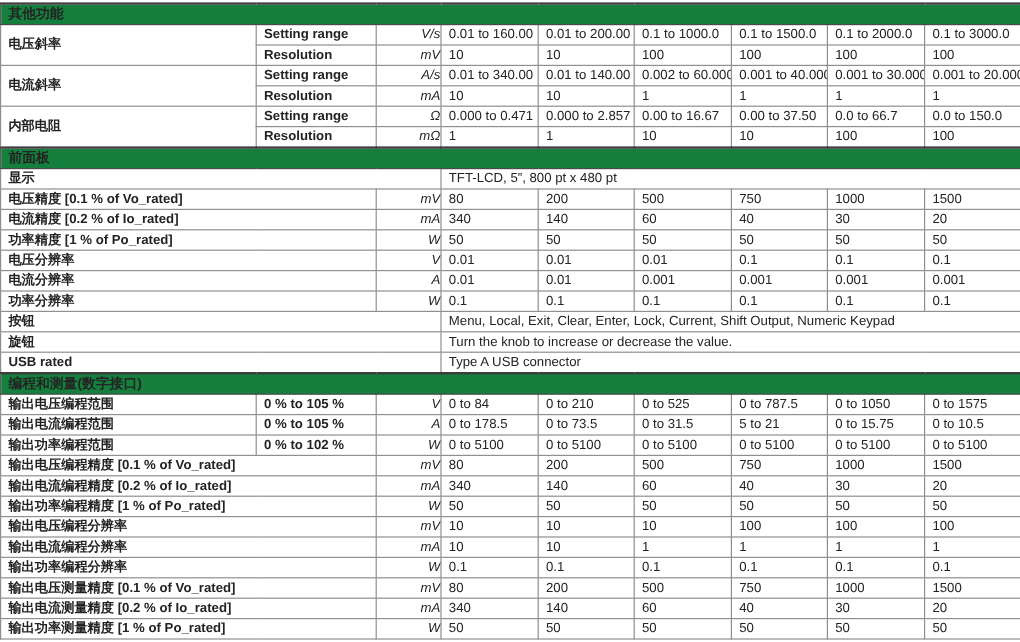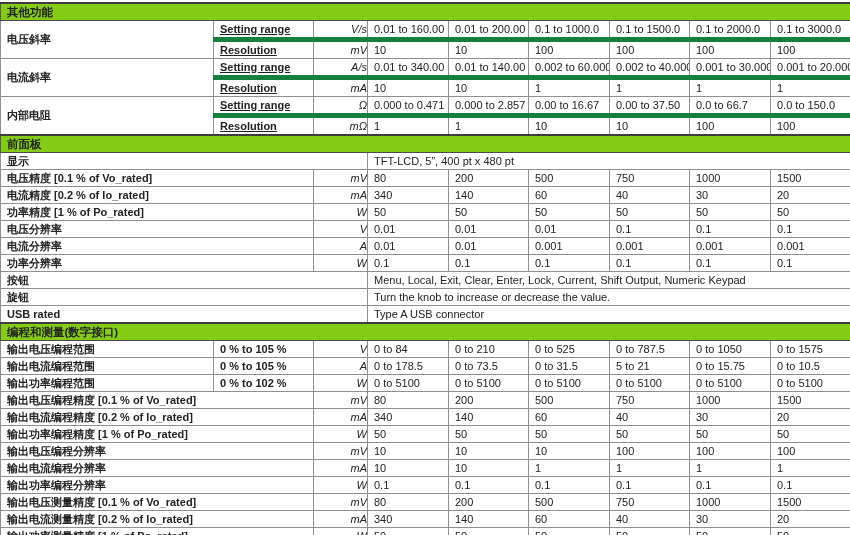--- a/index.html
+++ b/index.html
@@ -27,38 +27,38 @@
     height: 16px;
     padding: 0 0 0 6px;
     font-size: 11px;
     line-height: 15px;
     vertical-align: middle;
     overflow: hidden;
     white-space: nowrap;
   }
   
   tr.section td {
-    background: #84cc16;
+    background: #15803d;
     border-top: 2px solid #3d3d3d;
     border-bottom: 1px solid #4a4a4a;
     border-left: 1px solid #5a5a5a;
     border-right: 1px solid #5a5a5a;
     font-weight: bold;
     font-size: 11.5px;
   }
   
-  tr.t-light td { border-top: 5px solid #15803d; }
+  tr.t-light td { border-top: 1px solid #15803d; }
   tr.t-section td { border-top: 1px solid #4a4a4a; }
   
   td.lbl {
     font-weight: bold;
     vertical-align: top;
     padding-top: 1px;
   }
-  td.sub { font-weight: bold; text-decoration: underline; }
+  td.sub { font-weight: bold; }
   td.setting { font-weight: bold; }
   td.unit {
     text-align: right;
     padding: 0 2px;
     font-size: 10.5px;
     font-style: italic;
   }
   td.val {
     font-size: 10.5px;
     padding-left: 5px;
@@ -105,21 +105,21 @@
           <td class="val">100</td>
           <td class="val">100</td>
         </tr>
         <tr>
           <td class="lbl" rowspan="2">电流斜率</td>
           <td class="sub">Setting range</td>
           <td class="unit">A/s</td>
           <td class="val">0.01 to 340.00</td>
           <td class="val">0.01 to 140.00</td>
           <td class="val">0.002 to 60.000</td>
-          <td class="val">0.002 to 40.000</td>
+          <td class="val">0.001 to 40.000</td>
           <td class="val">0.001 to 30.000</td>
           <td class="val">0.001 to 20.000</td>
         </tr>
         <tr class="t-light">
           <td class="sub">Resolution</td>
           <td class="unit">mA</td>
           <td class="val">10</td>
           <td class="val">10</td>
           <td class="val">1</td>
           <td class="val">1</td>
@@ -145,21 +145,21 @@
           <td class="val">10</td>
           <td class="val">10</td>
           <td class="val">100</td>
           <td class="val">100</td>
         </tr>
         <tr class="section">
           <td colspan="9">前面板</td>
         </tr>
         <tr class="t-section">
           <td class="lbl" colspan="3">显示</td>
-          <td class="val" colspan="6">TFT-LCD, 5”, 400 pt x 480 pt</td>
+          <td class="val" colspan="6">TFT-LCD, 5”, 800 pt x 480 pt</td>
         </tr>
         <tr>
           <td class="lbl" colspan="2">电压精度 [0.1 % of Vo_rated]</td>
           <td class="unit">mV</td>
           <td class="val">80</td>
           <td class="val">200</td>
           <td class="val">500</td>
           <td class="val">750</td>
           <td class="val">1000</td>
           <td class="val">1500</td>

